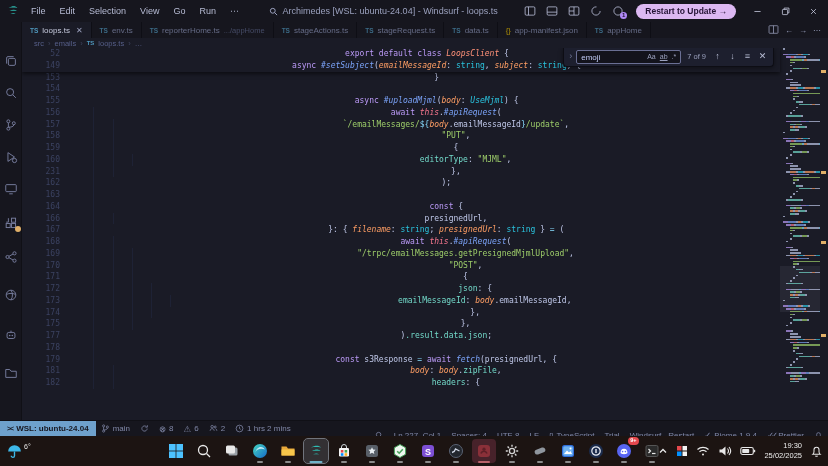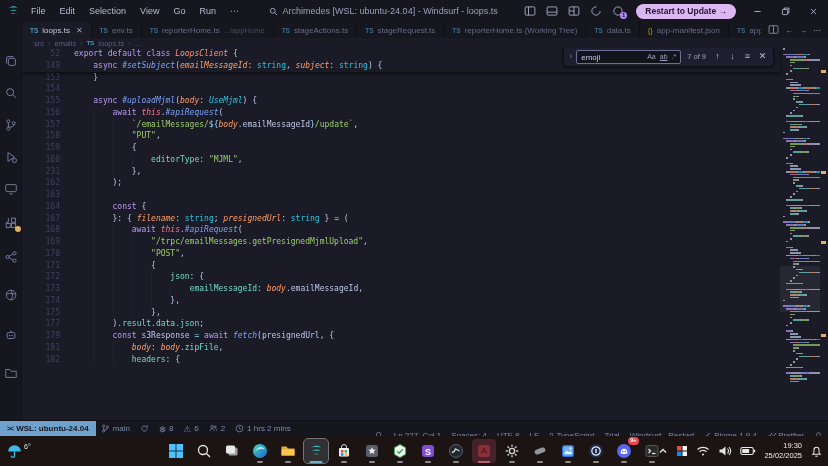--- a/index.html
+++ b/index.html
@@ -47,21 +47,21 @@
   
   .breadcrumb{height:10px;flex:none;background:var(--bg);display:flex;align-items:center;font-size:7.5px;color:#565f89;padding-left:12px;gap:4px;}
   .breadcrumb .sep{color:#3f455f;}
   .breadcrumb .fic{font-size:6px;font-weight:bold;color:var(--ts_icon);}
 
   
   .editor{flex:1;position:relative;overflow:hidden;background:var(--bg);
           font-family:"DejaVu Sans Mono",monospace;font-size:8px;line-height:11.75px;}
   .line{display:flex;height:11.75px;position:relative;}
   .ln{width:52px;flex:none;text-align:right;padding-right:14px;color:var(--linenum);}
-  .lt{white-space:pre;position:relative;flex:1;min-width:0;}
+  .lt{white-space:pre;position:relative;flex:1;min-width:0;text-align:center;}
   .lt i{position:absolute;top:0;bottom:0;width:1px;background:#1e2235;}
   .sticky{position:absolute;top:0;left:0;right:48px;background:var(--bg);z-index:4;box-shadow:0 2px 4px rgba(0,0,0,.55);}
   .codelines{position:absolute;top:0;left:0;right:48px;bottom:0;padding-top:23.5px;}
   .tk-k{color:var(--kw);} .tk-f{color:var(--fn);font-style:italic;}
   .tk-c{color:var(--cls);font-style:italic;} .tk-a{color:var(--par);font-style:italic;}
   .tk-t{color:var(--typ);} .tk-ti{color:var(--typ);font-style:italic;}
   .tk-s{color:var(--str);} .tk-pr{color:var(--prop);}
   .tk-th{color:var(--thiskw);font-style:italic;} .tk-o{color:var(--op);} .tk-w{color:#bfc7e8;}
 
   
@@ -281,24 +281,20 @@
             <div class="tab">
               <span class="fic">TS</span>
               <span>stageActions.ts</span>
             </div>
             <div class="tab">
               <span class="fic">TS</span>
               <span>stageRequest.ts</span>
             </div>
             <div class="tab">
               <span class="fic">TS</span>
-              <span>reporterHome.ts (Working Tree)</span>
-            </div>
-            <div class="tab">
-              <span class="fic">TS</span>
               <span>data.ts</span>
             </div>
             <div class="tab">
               <span class="fic json">{}</span>
               <span>app-manifest.json</span>
             </div>
             <div class="tab">
               <span class="fic">TS</span>
               <span>appHome</span>
             </div>
@@ -369,20 +365,24 @@
             </div>
             <div class="line">
               <span class="ln">163</span>
               <span class="lt"><i style="left: calc(4ch);"></i><span>        </span></span>
             </div>
             <div class="line">
               <span class="ln">164</span>
               <span class="lt"><i style="left: calc(4ch);"></i><span>        </span><span class="tk-k">const </span><span class="tk-w">{</span></span>
             </div>
             <div class="line">
+              <span class="ln">166</span>
+              <span class="lt"><i style="left: calc(4ch);"></i><i style="left: calc(8ch);"></i><span>            </span><span class="tk-w">presignedUrl</span><span class="tk-w">,</span></span>
+            </div>
+            <div class="line">
               <span class="ln">167</span>
               <span class="lt"><i style="left: calc(4ch);"></i><span>        </span><span class="tk-w">}: { </span><span class="tk-a">filename</span><span class="tk-w">: </span><span class="tk-t">string</span><span class="tk-w">; </span><span class="tk-a">presignedUrl</span><span class="tk-w">: </span><span class="tk-t">string</span><span class="tk-w"> } </span><span class="tk-o">=</span><span class="tk-w"> (</span></span>
             </div>
             <div class="line">
               <span class="ln">168</span>
               <span class="lt"><i style="left: calc(4ch);"></i><i style="left: calc(8ch);"></i><span>            </span><span class="tk-k">await </span><span class="tk-th">this</span><span class="tk-w">.</span><span class="tk-f">#apiRequest</span><span class="tk-w">(</span></span>
             </div>
             <div class="line">
               <span class="ln">169</span>
               <span class="lt"><i style="left: calc(4ch);"></i><i style="left: calc(8ch);"></i><i style="left: calc(12ch);"></i><span>                </span><span class="tk-s">"/trpc/emailMessages.getPresignedMjmlUpload"</span><span class="tk-w">,</span></span>
@@ -407,20 +407,24 @@
               <span class="ln">174</span>
               <span class="lt"><i style="left: calc(4ch);"></i><i style="left: calc(8ch);"></i><i style="left: calc(12ch);"></i><i style="left: calc(16ch);"></i><span>                    </span><span class="tk-w">},</span></span>
             </div>
             <div class="line">
               <span class="ln">175</span>
               <span class="lt"><i style="left: calc(4ch);"></i><i style="left: calc(8ch);"></i><i style="left: calc(12ch);"></i><span>                </span><span class="tk-w">},</span></span>
             </div>
             <div class="line">
               <span class="ln">177</span>
               <span class="lt"><i style="left: calc(4ch);"></i><span>        </span><span class="tk-w">)</span><span class="tk-pr">.result.data.json</span><span class="tk-w">;</span></span>
+            </div>
+            <div class="line">
+              <span class="ln">178</span>
+              <span class="lt"><i style="left: calc(4ch);"></i><span>        </span></span>
             </div>
             <div class="line">
               <span class="ln">179</span>
               <span class="lt"><i style="left: calc(4ch);"></i><span>        </span><span class="tk-k">const </span><span class="tk-w">s3Response </span><span class="tk-o">= </span><span class="tk-k">await </span><span class="tk-f">fetch</span><span class="tk-w">(</span><span class="tk-w">presignedUrl</span><span class="tk-w">, {</span></span>
             </div>
             <div class="line">
               <span class="ln">181</span>
               <span class="lt"><i style="left: calc(4ch);"></i><i style="left: calc(8ch);"></i><span>            </span><span class="tk-a">body</span><span class="tk-w">: </span><span class="tk-a">body</span><span class="tk-w">.</span><span class="tk-pr">zipFile</span><span class="tk-w">,</span></span>
             </div>
             <div class="line">

